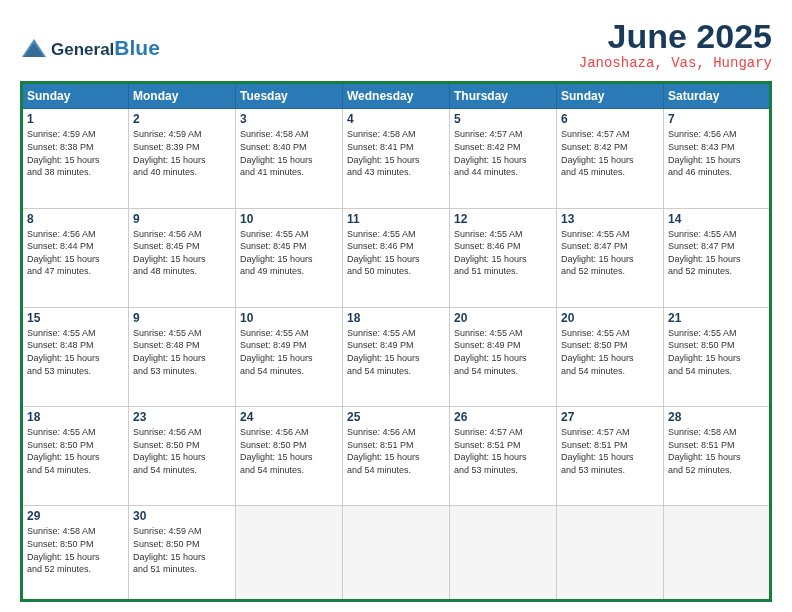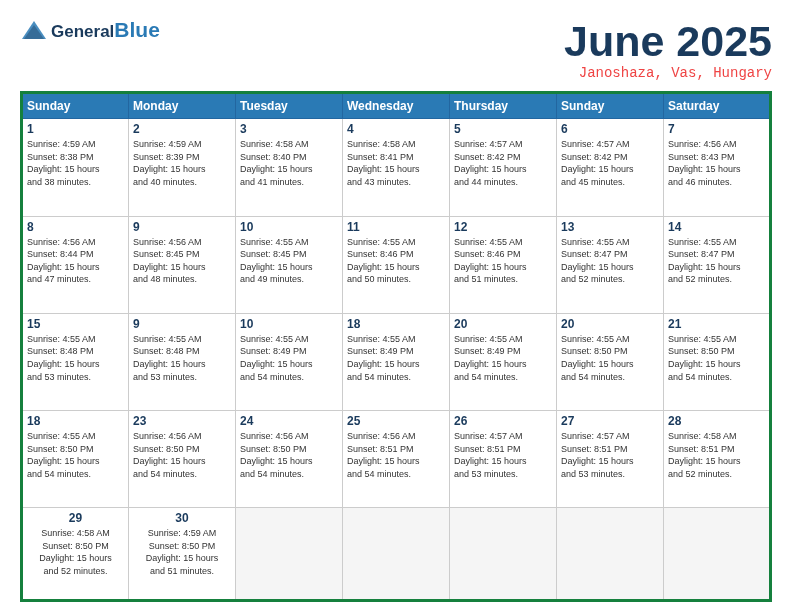--- a/index.html
+++ b/index.html
@@ -20,33 +20,34 @@
     .header {
       display: flex;
       justify-content: space-between;
       align-items: flex-start;
       margin-bottom: 10px;
     }
     .logo {
       display: flex;
       flex-direction: column;
       align-items: center;
+      margin-top: 18px;
     }
     .logo-general { color: #1a3a5c; font-size: 17px; font-weight: bold; }
     .logo-blue { color: #2a7ab5; font-size: 21px; font-weight: bold; }
     .logo-icon {
       width: 28px;
       height: 22px;
       margin-right: 3px;
     }
     .title-block {
       text-align: right;
     }
     .month-title {
-      font-size: 43px;
+      font-size: 34px;
       font-weight: bold;
       color: #1a3a5c;
       line-height: 1.1;
     }
     .location {
       font-size: 14px;
       color: #ef4444;
       font-family: Liberation Mono, monospace;
     }
     .calendar {
@@ -72,21 +73,20 @@
       font-size: 9.5px;
       color: #333;
       background: #fff;
       height: 78px;
     }
     .calendar td.empty {
       background: #f5f5f5;
     }
     .calendar tr:last-child td {
       height: 68px;
-      text-align: center;
     }
     .day-num {
       font-size: 12px;
       font-weight: bold;
       color: #1a3a5c;
       display: block;
       margin-bottom: 2px;
     }
     .day-info {
       font-size: 9px;

